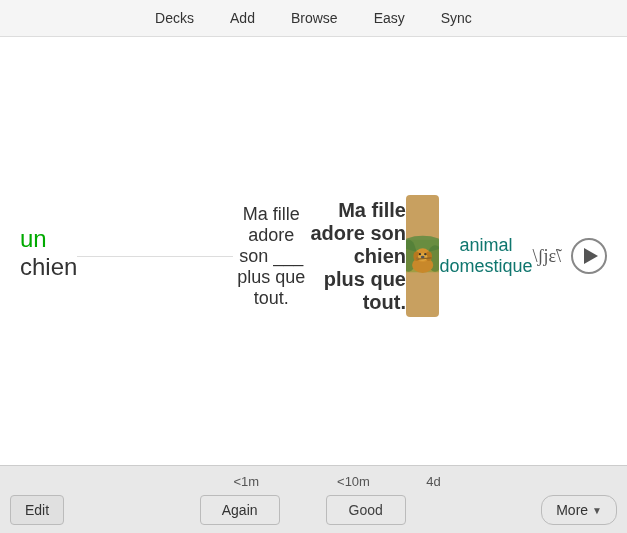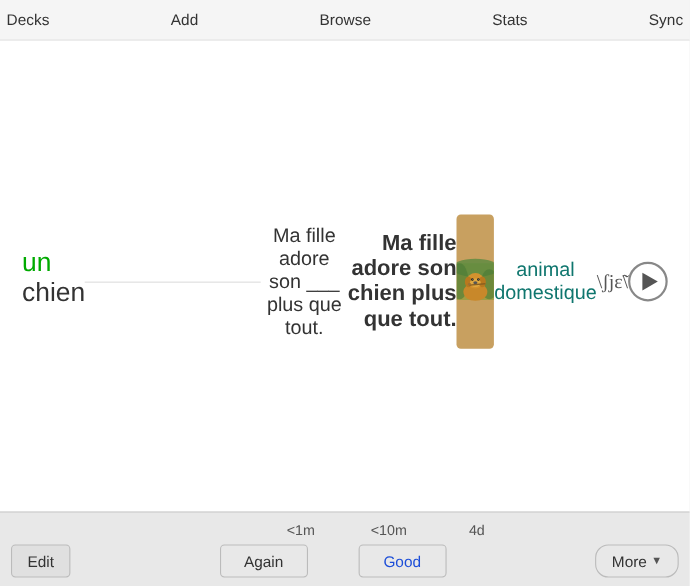--- a/index.html
+++ b/index.html
@@ -11,21 +11,21 @@
       overflow: hidden;
       display: flex;
       flex-direction: column;
     }
 
     
     .top-nav {
       background: #f5f5f5;
       border-bottom: 1px solid #ddd;
       display: flex;
-      justify-content: space-between;
+      justify-content: center;
       align-items: center;
       gap: 24px;
       padding: 8px 0;
       flex-shrink: 0;
     }
     .nav-item {
       font-size: 14px;
       color: #333;
       cursor: pointer;
       padding: 2px 6px;
@@ -98,20 +98,21 @@
     .tag-label {
       color: #0f766e;
       font-size: 18px;
       margin: 8px 0;
       text-align: center;
     }
 
     .phonetic-area {
       display: flex;
       align-items: center;
+      gap: 10px;
       margin: 8px 0;
     }
 
     .phonetic-text {
       font-size: 18px;
       color: #555;
       font-family: serif;
     }
 
     .play-button {
@@ -189,21 +190,21 @@
       min-width: 80px;
     }
 
     .btn-good {
       background: #e8e8e8;
       border: 1px solid #bbb;
       border-radius: 4px;
       padding: 6px 12px;
       font-size: 14px;
       cursor: pointer;
-      color: #1d4ed8;
+      color: #404040;
       min-width: 80px;
       margin-left: 44px;
     }
 
     .btn-easy {
       background: #e8e8e8;
       border: 1px solid #bbb;
       border-radius: 4px;
       padding: 6px 20px;
       font-size: 14px;
@@ -230,21 +231,21 @@
       color: #555;
     }
   </style>
 </head>
 <body>
 
 <nav class="top-nav">
   <a class="nav-item">Decks</a>
   <a class="nav-item">Add</a>
   <a class="nav-item">Browse</a>
-  <a class="nav-item">Stats</a>
+  <a class="nav-item">Easy</a>
   <a class="nav-item">Sync</a>
 </nav>
 
 <div class="main-area">
 
   <div class="card-title">
     <span class="article">un</span>
     <span class="noun"> </span><span class="noun">chien</span>
   </div>
 
@@ -293,21 +294,21 @@
     <button class="play-button">
       <div class="play-triangle"></div>
     </button>
   </div>
 
 </div>
 
 <div class="bottom-bar">
 
   <div class="timing-row">
-    <div class="timing-item" style="min-width:80px; text-align:center; margin-left:80px;">&lt;1m</div>
+    <div class="timing-item" style="min-width:80px; text-align:left; margin-left:80px;">&lt;1m</div>
     <div class="timing-item" style="min-width:80px; text-align:center;">&lt;10m</div>
     <div class="timing-item" style="min-width:80px; text-align:center;">4d</div>
   </div>
 
   <div class="buttons-row">
     <button class="btn-edit">Edit</button>
 
     <div class="center-buttons">
       <button class="btn-again">Again</button>
       <button class="btn-good">Good</button>

